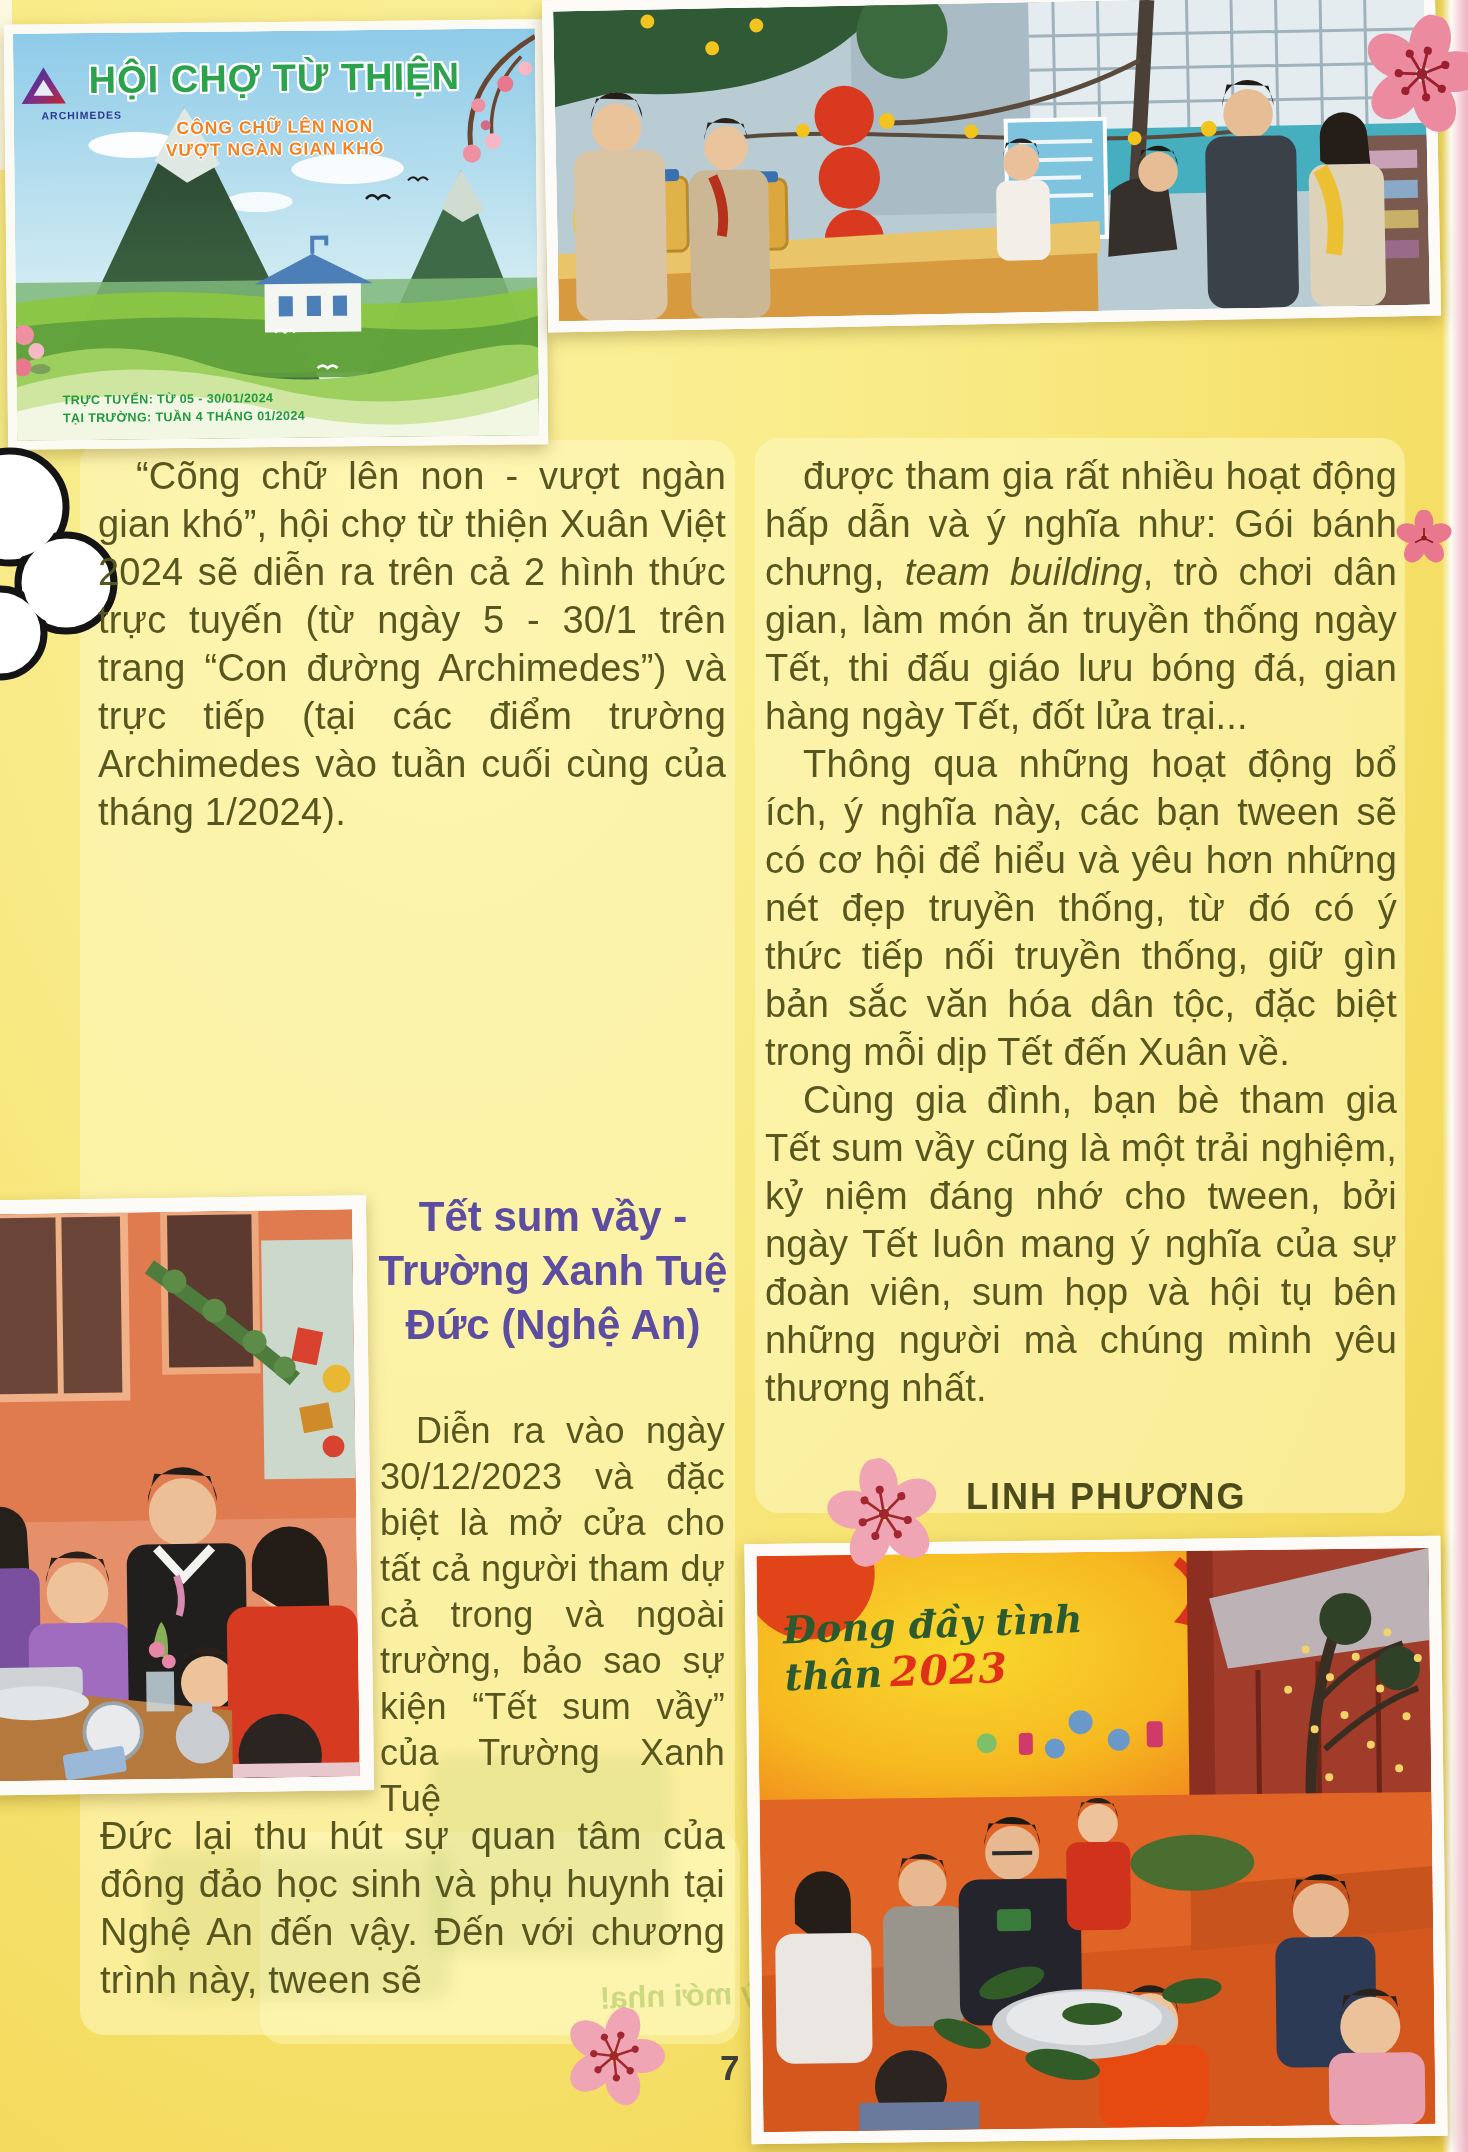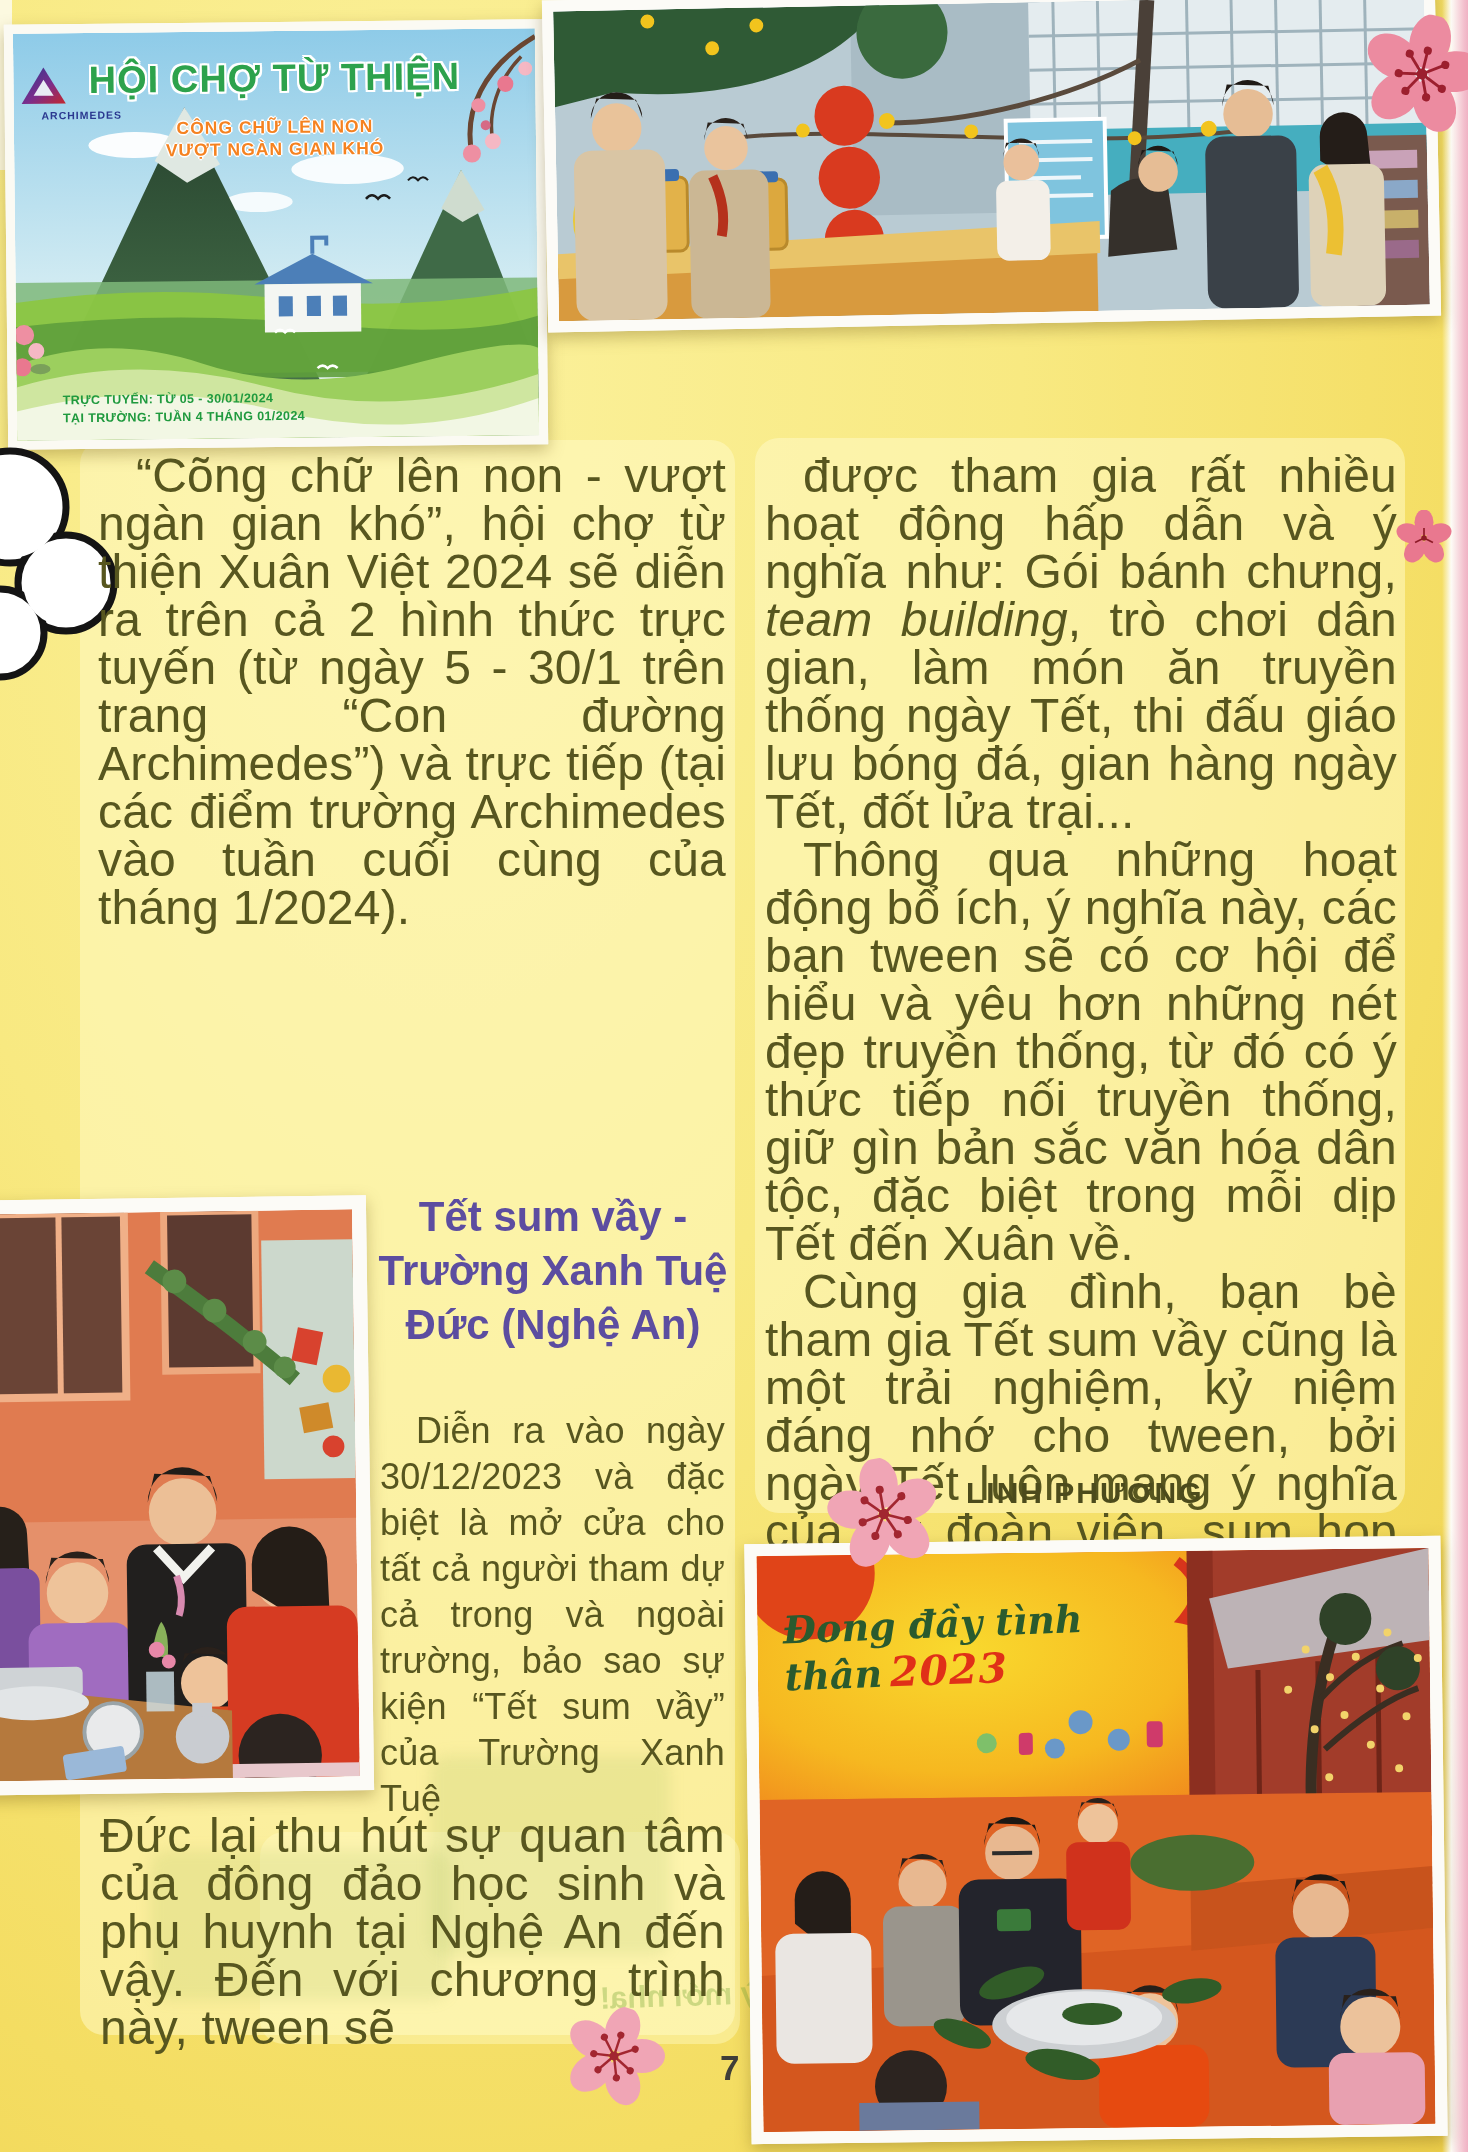--- a/index.html
+++ b/index.html
@@ -27,31 +27,31 @@
     font-size:38px;font-weight:900;letter-spacing:1px;color:#2da24c;
     text-shadow:-2px 0 #fff,2px 0 #fff,0 -2px #fff,0 2px #fff,-2px -2px #fff,2px 2px #fff,2px -2px #fff,-2px 2px #fff;}
   .poster-sub{position:absolute;left:0;width:100%;text-align:center;font-size:17.5px;font-weight:800;
     letter-spacing:1px;color:#f58220;
     text-shadow:-1.5px 0 #fff,1.5px 0 #fff,0 -1.5px #fff,0 1.5px #fff;}
   .poster-sched{position:absolute;left:46px;font-size:12.5px;font-weight:800;color:#1f9a3e;letter-spacing:.4px;}
   .poster-logo{position:absolute;left:8px;top:14px;width:120px;text-align:center;}
   .poster-logo .logo-word{font-size:10.5px;font-weight:800;color:#2b3990;letter-spacing:1px;}
 
   
-  .col{position:absolute;color:#57561f;font-size:48px;line-height:48px;text-align:justify;letter-spacing:.2px;}
+  .col{position:absolute;color:#57561f;font-size:38px;line-height:48px;text-align:justify;letter-spacing:.2px;}
   .col p{margin:0;text-indent:38px;}
   #col-left{left:98px;top:452px;width:628px;}
   #col-right{left:765px;top:452px;width:632px;}
   #heading{position:absolute;left:378px;top:1190px;width:350px;text-align:center;
     color:#5c4da0;font-size:42px;line-height:54px;font-weight:bold;}
   #para-beside{left:380px;top:1408px;width:345px;font-size:36px;line-height:46px;}
   #para-wide{left:100px;top:1812px;width:625px;}
   #para-wide p, #para-beside p{text-indent:36px;}
   #para-wide p{text-indent:0;}
-  #byline{position:absolute;left:966px;top:1476px;font-size:30px;font-weight:bold;
+  #byline{position:absolute;left:966px;top:1476px;font-size:36px;font-weight:bold;
     letter-spacing:2px;color:#4c4b1c;}
   #page-number{position:absolute;left:720px;top:2048px;font-size:35px;font-weight:bold;color:#3f3e38;}
 
   
   .banner-script{position:absolute;left:26px;top:46px;width:430px;transform:rotate(-1.5deg);
     font-family:"DejaVu Serif", serif;font-style:italic;font-weight:bold;
     font-size:38px;color:#2a5a2e;}
   .banner-script .yr{color:#e03018;font-size:41px;margin-left:8px;letter-spacing:1px;}
 
   

